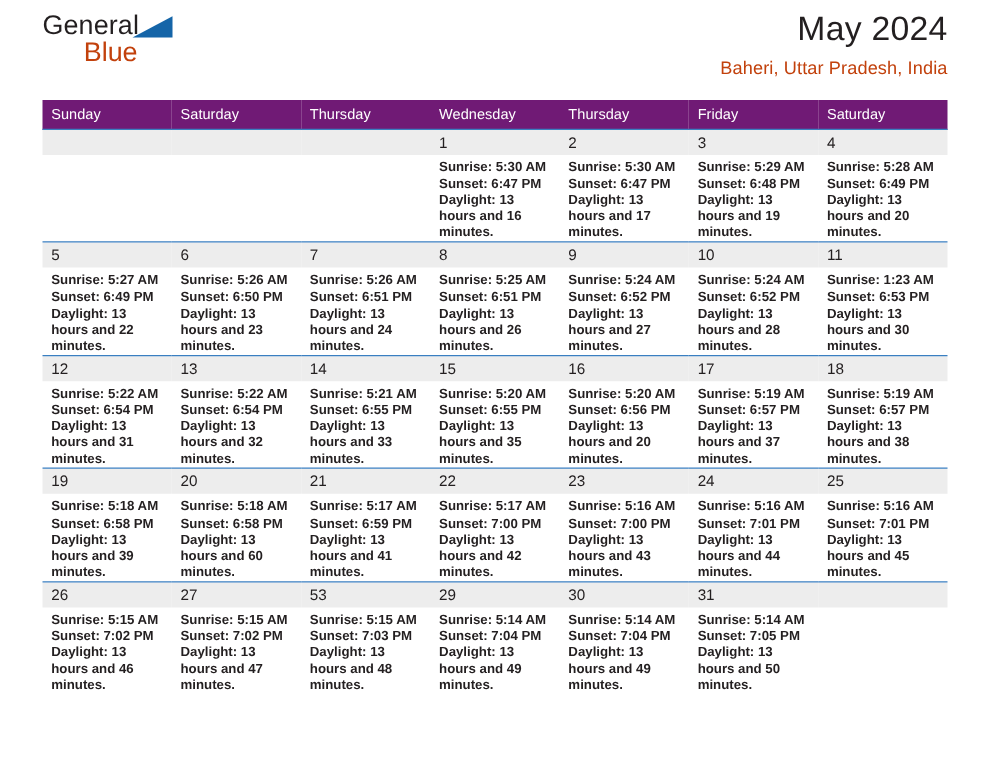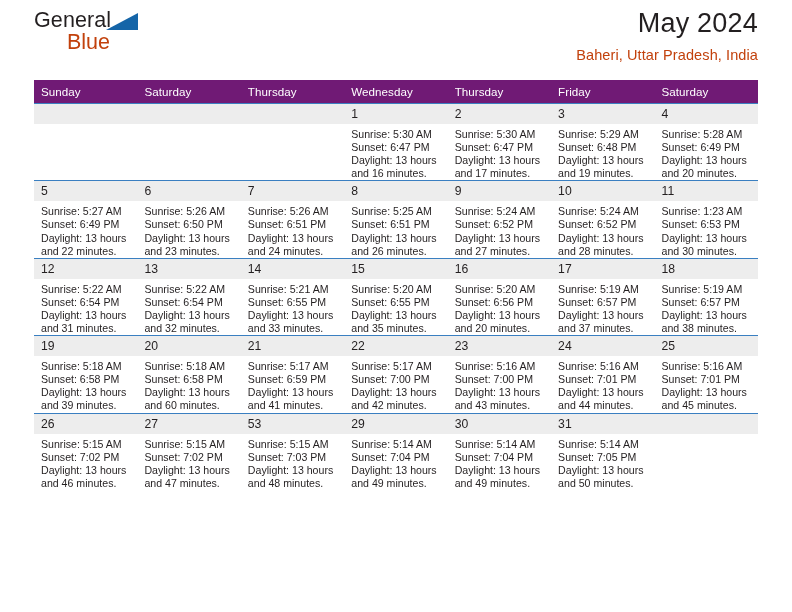--- a/index.html
+++ b/index.html
@@ -115,20 +115,21 @@
     height: 14px;
   }
   .daynum.empty {
     color: transparent;
   }
   .details {
     padding: 4px 6px 0 7px;
     font-size: 10.6px;
     line-height: 13.1px;
     color: #231f20;
+    font-weight: bold;
   }
   .details div { white-space: nowrap; }
   .details .wrap { white-space: normal; }
 </style>
 </head>
 <body>
 
 <div class="page">
 
   <div class="header">

